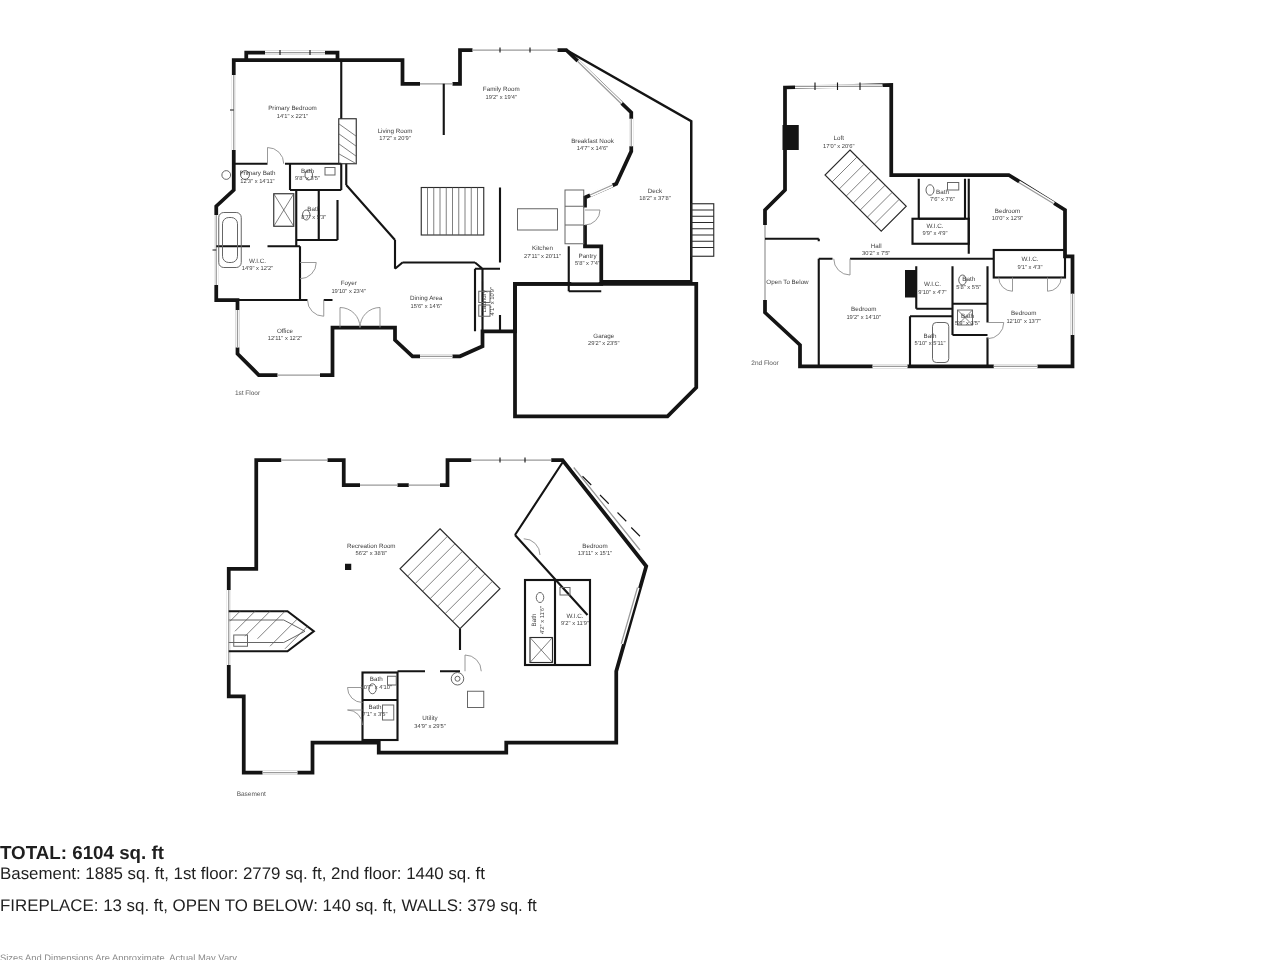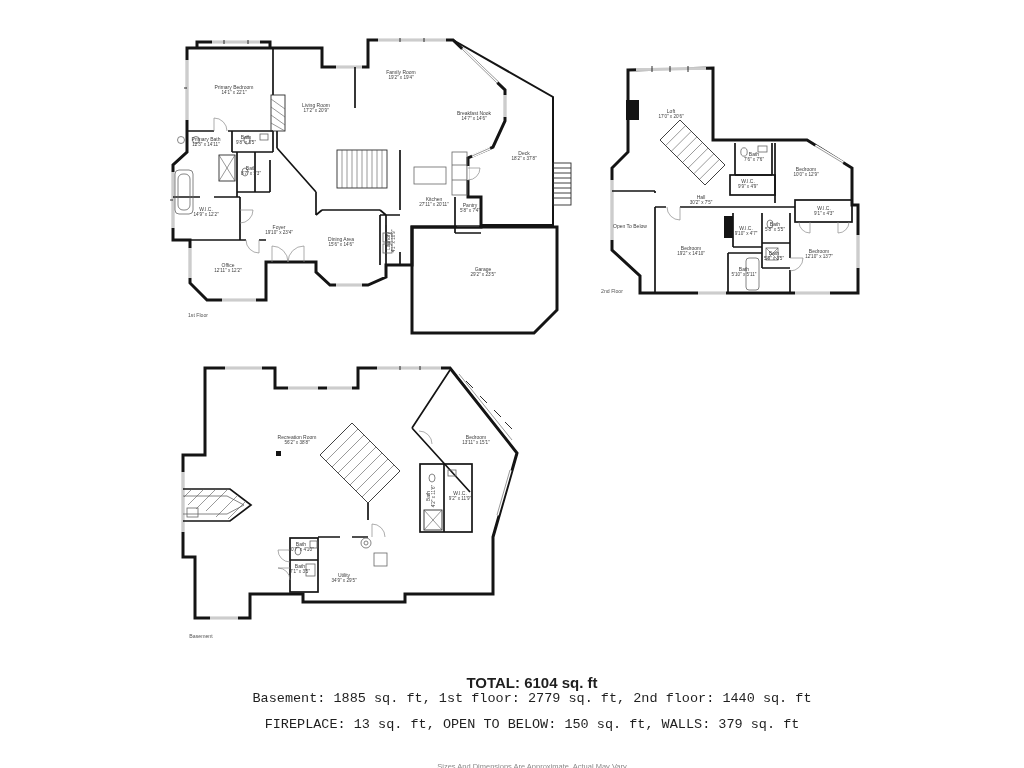--- a/index.html
+++ b/index.html
@@ -7,23 +7,23 @@
           font-family:"Liberation Sans",sans-serif;}
   #plan-svg{position:absolute;left:0;top:0;}
   #labels{position:absolute;left:0;top:0;width:1024px;height:768px;pointer-events:none;}
   .room-label{position:absolute;transform:translate(-50%,-50%);text-align:center;
               color:#3d3d3d;line-height:1.25;white-space:nowrap;}
   .room-label .room-name{font-size:5px;}
   .room-label .room-dims{font-size:4.6px;}
   .room-label.rot{transform:translate(-50%,-50%) rotate(-90deg);}
   .floor-caption{position:absolute;transform:translate(-50%,-50%);font-size:5.2px;color:#555;
                  white-space:nowrap;}
-  .summary{position:absolute;left:0;right:0;text-align:center;color:#1f1f1f;white-space:nowrap;padding-left:40px;}
+  .summary{position:absolute;left:0;right:0;text-align:left;color:#1f1f1f;white-space:nowrap;}
   .summary-title{top:674px;font-size:15px;font-weight:bold;}
-  .sline{font-size:13.5px;font-family:Liberation Mono, monospace;}
+  .sline{font-size:13.5px;}
   .sline1{top:691px;}
   .sline2{top:704px;}
   .sline3{top:717px;}
   .disclaimer{top:722px;font-size:7.5px;color:#8a8a8a;margin-top:40px;}
   
   .wall{fill:none;stroke:#141414;stroke-width:3;stroke-linejoin:miter;}
   .wall2{fill:none;stroke:#141414;stroke-width:2;}
   .iwall{fill:none;stroke:#141414;stroke-width:1.7;}
   .thin{fill:none;stroke:#2a2a2a;stroke-width:0.9;}
   .fix{fill:none;stroke:#666;stroke-width:0.8;}
@@ -295,15 +295,15 @@
       </div>
       <div class="room-label" style="left: 344px; top: 578px;">
         <div class="room-name">Utility</div>
         <div class="room-dims">34'9" x 29'5"</div>
       </div>
       <div class="floor-caption" style="left: 201px; top: 636px;">Basement</div>
     </div>
 
   <div class="summary summary-title">TOTAL: 6104 sq. ft</div>
   <div class="summary sline sline1">Basement: 1885 sq. ft, 1st floor: 2779 sq. ft, 2nd floor: 1440 sq. ft</div>
-  <div class="summary sline sline3">FIREPLACE: 13 sq. ft, OPEN TO BELOW: 150 sq. ft, WALLS: 379 sq. ft</div>
+  <div class="summary sline sline3">FIREPLACE: 13 sq. ft, OPEN TO BELOW: 140 sq. ft, WALLS: 379 sq. ft</div>
   <div class="summary disclaimer">Sizes And Dimensions Are Approximate, Actual May Vary</div>
 </div>
 
 </body></html>

